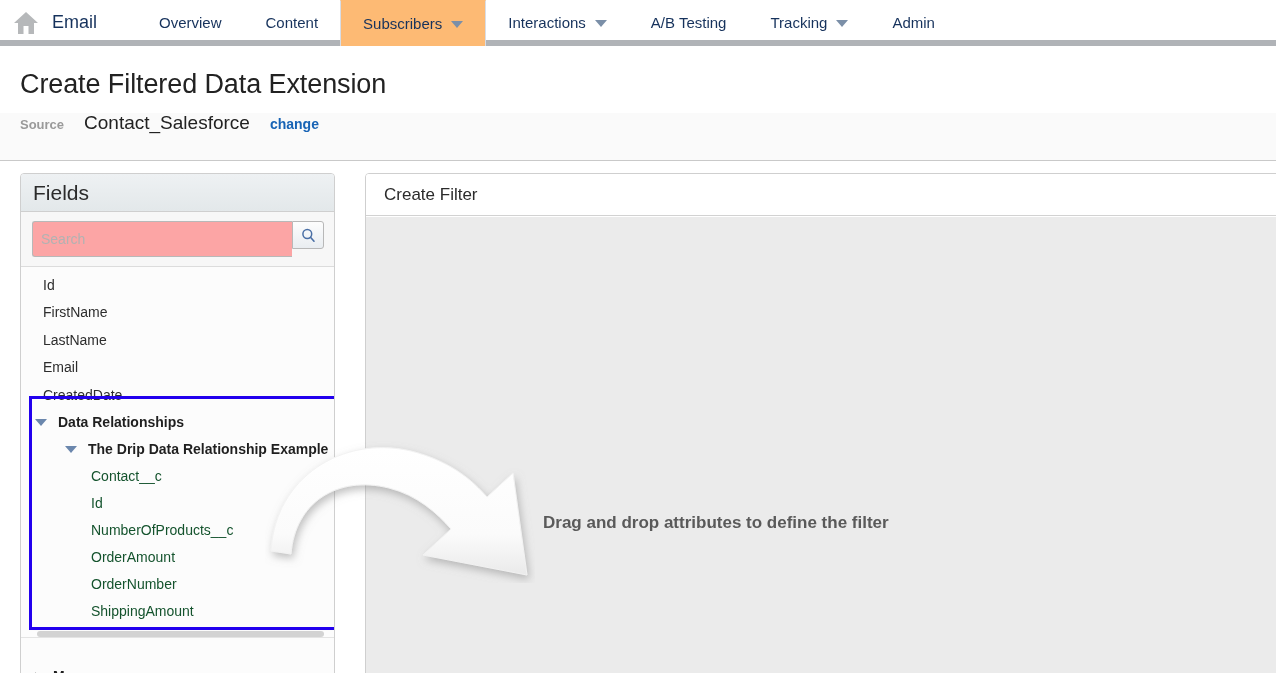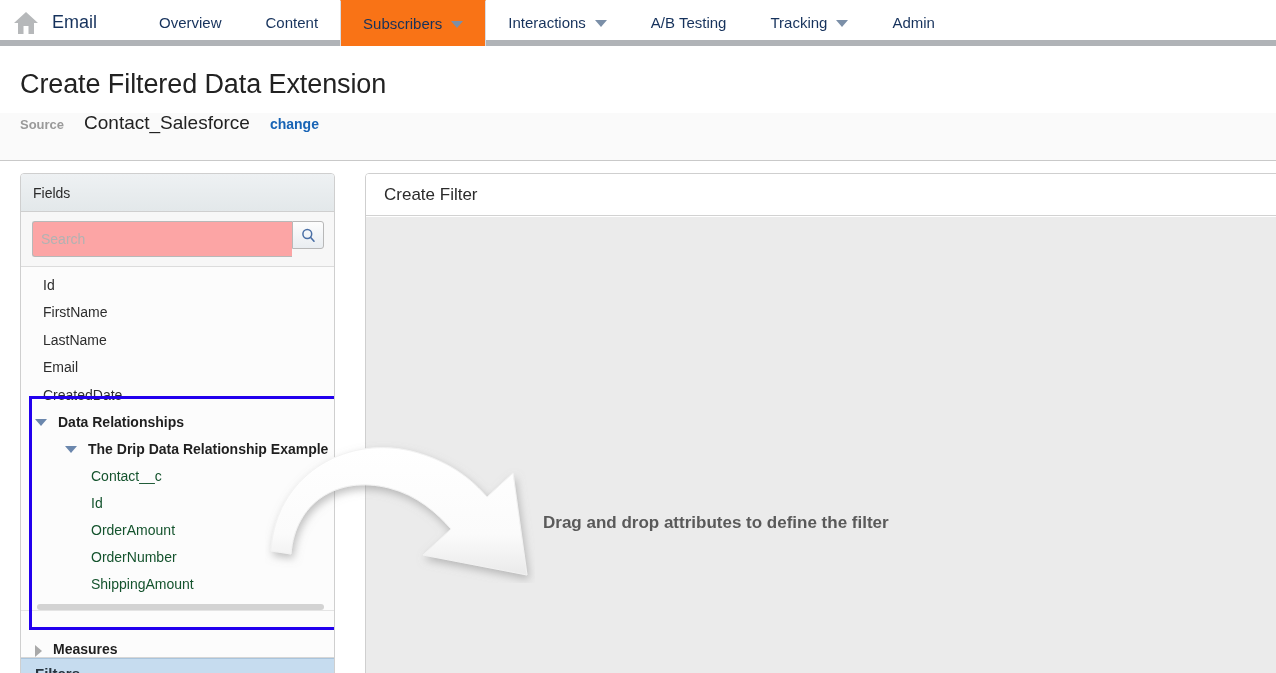--- a/index.html
+++ b/index.html
@@ -56,21 +56,21 @@
     align-items: center;
     gap: 9px;
     padding: 0 22px;
     font-size: 15px;
     color: #16325c;
     height: 46px;
     cursor: pointer;
     white-space: nowrap;
   }
   .nav-tab.active {
-    background: #f97316;
+    background: #fdba74;
     border-left: 1px solid #d8dde6;
     border-right: 1px solid #d8dde6;
     border-top: 1px solid transparent;
   }
   .caret {
     width: 0; height: 0;
     border-left: 6px solid transparent;
     border-right: 6px solid transparent;
     border-top: 7px solid #7b8fa8;
     display: inline-block;
@@ -140,21 +140,21 @@
     border-radius: 4px 4px 0 0;
     overflow: hidden;
   }
   .fields-header {
     height: 38px;
     background: linear-gradient(to bottom, #eef1f3, #e3e8ea);
     border-bottom: 1px solid #cfcfcf;
     display: flex;
     align-items: center;
     padding-left: 12px;
-    font-size: 14px;
+    font-size: 21px;
     color: #2b2b2b;
   }
   .search-row {
     padding: 9px 10px 9px 11px;
     background: #f7f7f7;
     border-bottom: 1px solid #dcdcdc;
     display: flex;
   }
   .search-input {
     flex: 1;
@@ -396,20 +396,21 @@
       <div class="tree-row lvl0">
         <span class="chev-down"></span>
         <span>Data Relationships</span>
       </div>
       <div class="tree-row lvl1">
         <span class="chev-down"></span>
         <span>The Drip Data Relationship Example</span>
       </div>
       <div class="tree-row lvl2">Contact__c</div>
       <div class="tree-row lvl2">Id</div>
+      <div class="tree-row lvl2">NumberOfProducts__c</div>
       <div class="tree-row lvl2">OrderAmount</div>
       <div class="tree-row lvl2">OrderNumber</div>
       <div class="tree-row lvl2">ShippingAmount</div>
       <div class="tree-scrollbar"></div>
     </div>
 
     <div class="measures-row">
       <span class="chev-right"></span>
       <span>Measures</span>
     </div>

